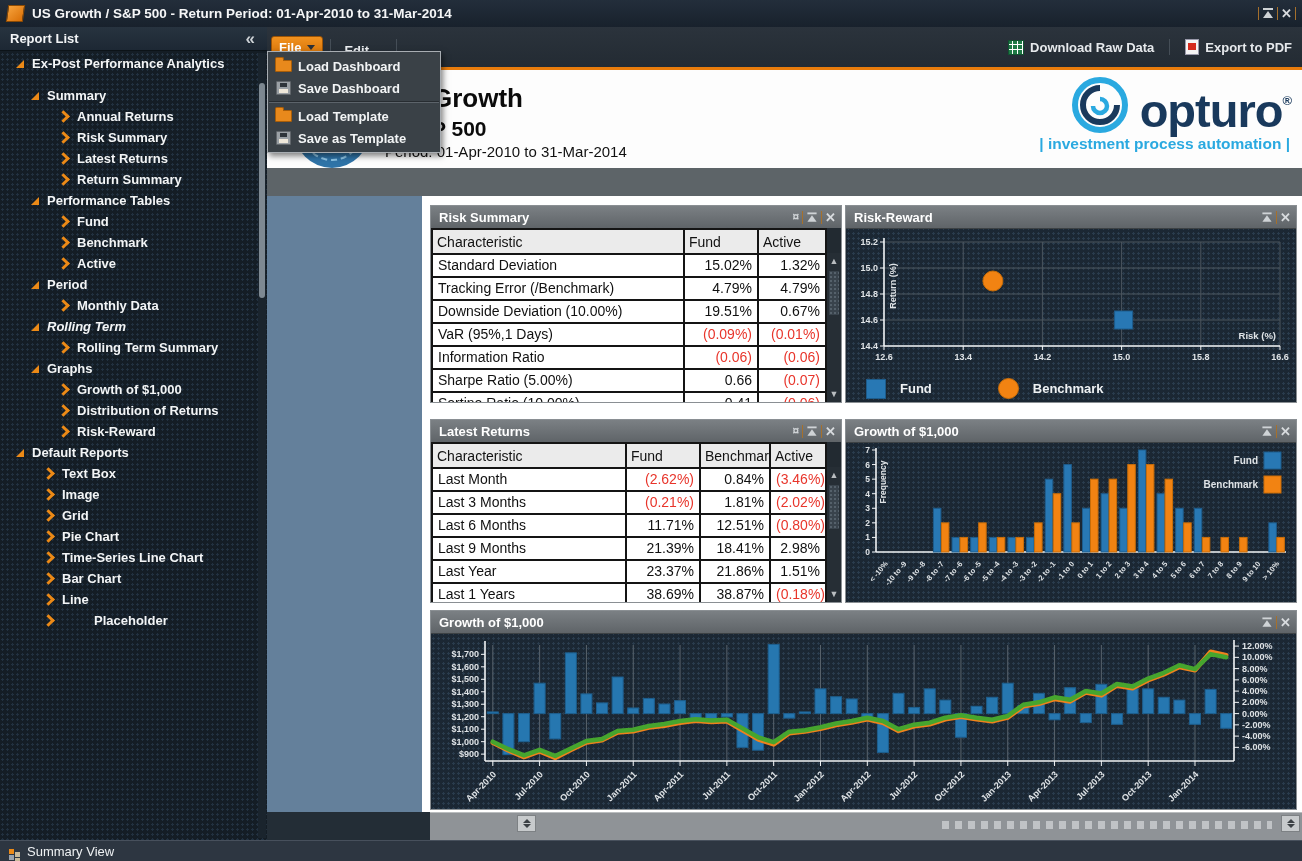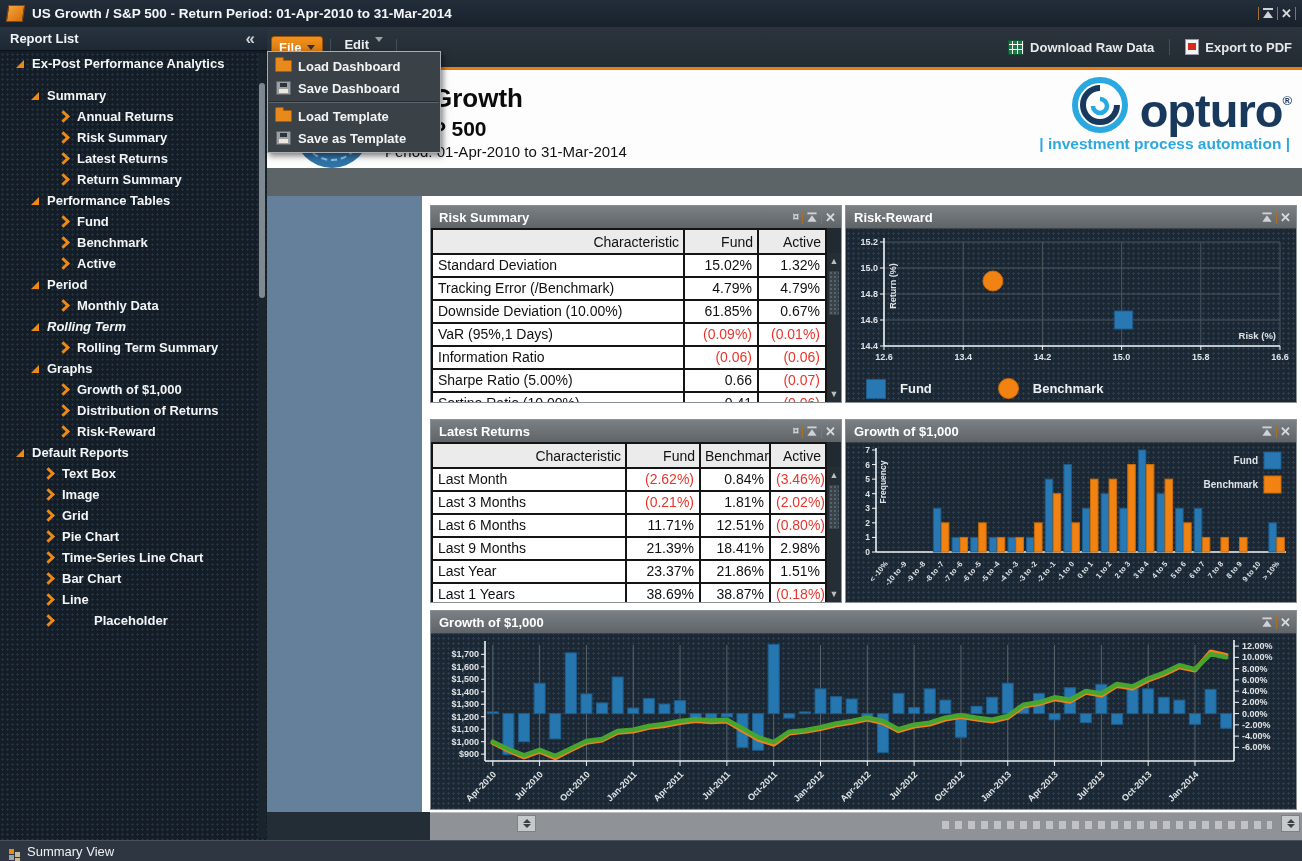--- a/index.html
+++ b/index.html
@@ -32,21 +32,21 @@
   .chev{width:6px;height:6px;border-top:3px solid #ec8a17;border-right:3px solid #ec8a17;transform:rotate(45deg);margin-right:9px;flex:none}
   #sidescroll{right:1px;top:26px;width:8px;bottom:2px;background:#1a242d}
   #sidethumb{left:1px;top:30px;width:6px;height:215px;background:#7e8992;border-radius:3px}
 
   
   #menubar{left:267px;top:27px;width:1035px;height:40px;background:linear-gradient(#2b333c,#232b33);display:flex;align-items:center}
   #filebtn{margin-left:4px;height:21px;padding:0 7px;background:linear-gradient(#f2921f,#d06e05);border:1px solid #9c5406;border-radius:3px;display:flex;align-items:center;gap:6px;color:#fff;font-size:13px;font-weight:bold}
   .dna{width:0;height:0;border-left:4px solid transparent;border-right:4px solid transparent;border-top:5px solid #2b3138}
   .dna2{width:0;height:0;border-left:4px solid transparent;border-right:4px solid transparent;border-top:5px solid #9aa1a8}
   .msep{width:1px;height:16px;background:#454e57;margin:0 7px}
-  #editbtn{height:21px;padding:0 6px;display:flex;align-items:flex-start;gap:6px;color:#eceff2;font-size:13px;font-weight:bold}
+  #editbtn{height:21px;padding:0 6px;display:flex;align-items:flex-end;gap:6px;color:#eceff2;font-size:13px;font-weight:bold}
   #mbright{margin-left:auto;display:flex;align-items:center;gap:8px;padding-right:10px;color:#e6e9ec;font-size:13px;font-weight:bold}
   #mbright .grp{display:flex;align-items:center;gap:6px}
   .xlsicon{width:14px;height:13px;background:#1e7a45;border:1px solid #115230;
      background-image:linear-gradient(#fff 1px,transparent 1px),linear-gradient(90deg,#fff 1px,transparent 1px);background-size:5px 5px;background-position:3px 3px}
   .pdficon{width:12px;height:14px;background:#f4f4f4;border:1px solid #99a;position:relative}
   .pdficon::after{content:"";position:absolute;left:2px;top:3px;right:2px;height:7px;background:#d42b1e}
 
   #orangerule{left:267px;top:67px;width:1035px;height:3px;background:#e87c0c}
 
   
@@ -70,21 +70,21 @@
   .panel{position:absolute;border:1px solid #8a8f93}
   .ptitle{height:22px;background:linear-gradient(#7b8084,#5f6468);display:flex;align-items:center;padding:0 5px;border-bottom:1px solid #3c4144}
   .ptitle .t{flex:1;color:#fff;font-size:13px;font-weight:bold;padding-left:3px}
   .ptitle .icons{display:flex;align-items:center;gap:3px}
   .pinicon.sm{transform:scale(.92)}
   .pcontent{position:absolute;left:0;right:0;top:22px;bottom:0;overflow:hidden}
 
   
   .tblpanel .pcontent{background:#222a31}
   table.grid{border-collapse:collapse;table-layout:fixed;background:#fff}
-  table.grid th{background:#ebebeb;font-weight:normal;font-size:14px;color:#111;height:23px;border:2px solid #141414;text-align:right;padding:0 4px;overflow:hidden;white-space:nowrap}
+  table.grid th{background:#ebebeb;font-weight:normal;font-size:14px;color:#111;height:23px;border:2px solid #141414;text-align:left;padding:0 4px;overflow:hidden;white-space:nowrap}
   table.grid td{font-size:14px;color:#101010;height:21px;line-height:21px;border:2px solid #141414;padding:0 5px;white-space:nowrap;overflow:hidden}
   table.grid td.num{text-align:right}
   table.grid td.neg{color:#e8352b}
   .vscroll{position:absolute;right:0;top:25px;bottom:0;width:14px;background:#262e35}
   .vscroll .up,.vscroll .dn{position:absolute;left:0;width:14px;height:14px;color:#b9bdc0;font-size:9px;text-align:center;line-height:14px}
   .vscroll .up{top:1px}.vscroll .dn{bottom:1px}
   .vscroll .thumb{position:absolute;left:2px;top:18px;width:10px;height:44px;background:#39434c;background-image:radial-gradient(#55616b 1px,transparent 1px);background-size:4px 4px}
 
   
   .sleg{position:absolute;left:20px;bottom:3px;display:flex;align-items:center;gap:66px}
@@ -337,21 +337,21 @@
               <td class="num">15.02%</td>
               <td class="num">1.32%</td>
             </tr>
             <tr>
               <td class="">Tracking Error (/Benchmark)</td>
               <td class="num">4.79%</td>
               <td class="num">4.79%</td>
             </tr>
             <tr>
               <td class="">Downside Deviation (10.00%)</td>
-              <td class="num">61.85%</td>
+              <td class="num">19.51%</td>
               <td class="num">0.67%</td>
             </tr>
             <tr>
               <td class="">VaR (95%,1 Days)</td>
               <td class="num neg">(0.09%)</td>
               <td class="num neg">(0.01%)</td>
             </tr>
             <tr>
               <td class="">Information Ratio</td>
               <td class="num neg">(0.06)</td>

